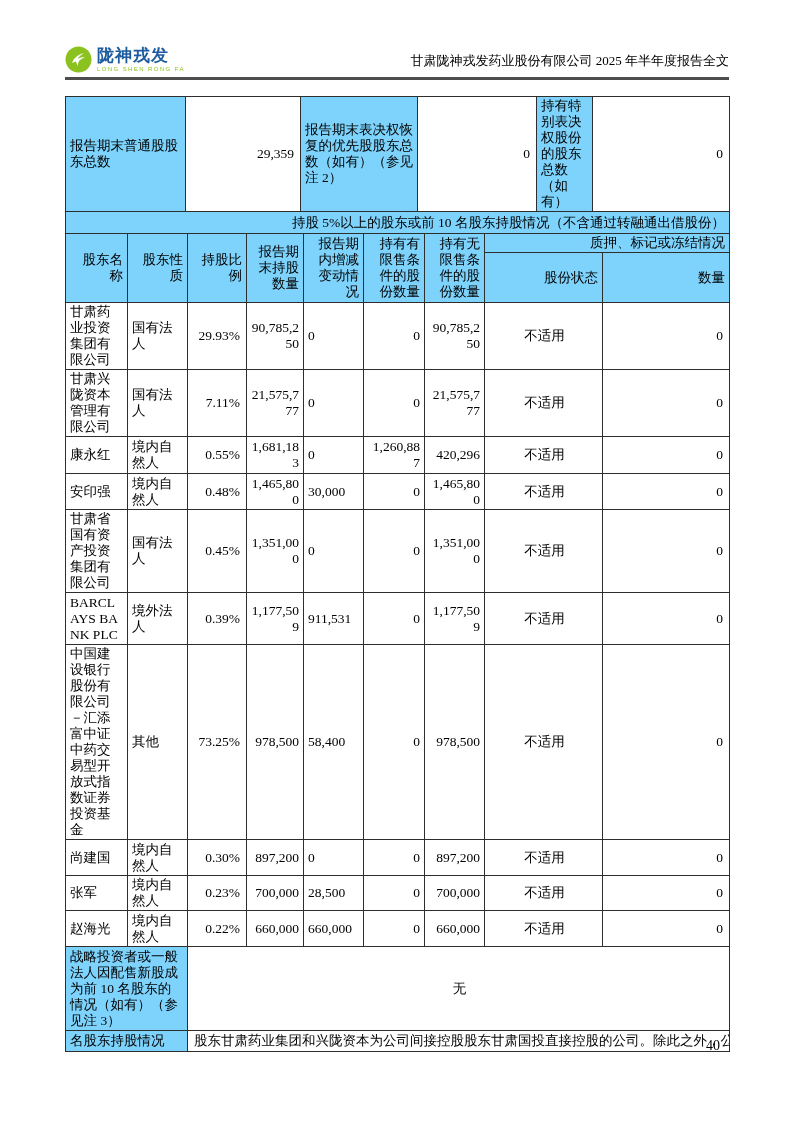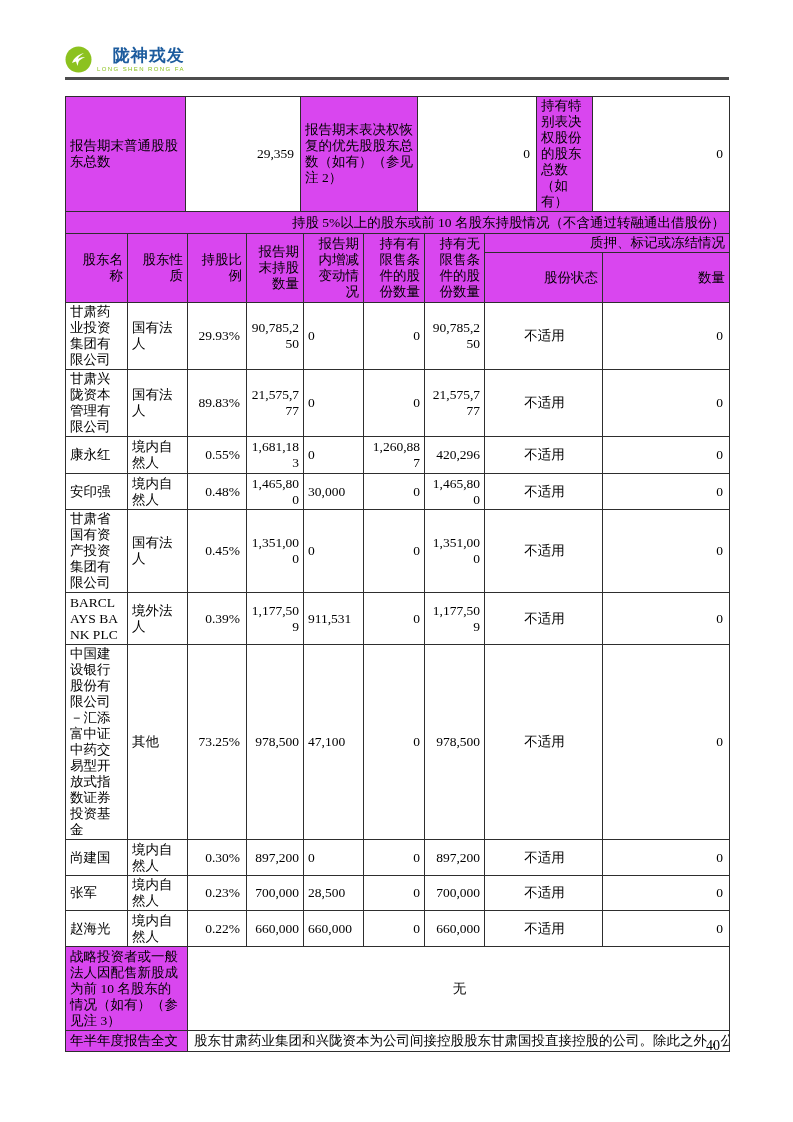--- a/index.html
+++ b/index.html
@@ -6,21 +6,21 @@
   body {
     width:793px; height:1122px; background:#ffffff; position:relative;
     font-family:"Liberation Serif","DejaVu Serif",serif; color:#000;
     overflow:hidden;
   }
   
   .page-header {
     position:absolute; left:65px; top:46px; width:664px;
     display:flex; justify-content:space-between; align-items:flex-end;
   }
-  .brand { display:flex; align-items:center; gap:5px;text-align:right; }
+  .brand { display:flex; align-items:center; gap:5px; }
   .brand-text { display:flex; flex-direction:column; line-height:1; }
   .brand-cn {
     color:#1d5c9e; font-weight:bold; font-size:17px; letter-spacing:1px;
     font-family:"Liberation Sans","DejaVu Sans",sans-serif;
   }
   .brand-en {
     color:#8cc21f; font-size:6px; letter-spacing:1.4px; margin-top:2px;
     font-family:"Liberation Sans","DejaVu Sans",sans-serif;
   }
   .doc-title { font-size:13px; padding-bottom:3px; }
@@ -30,21 +30,21 @@
   .tables { position:absolute; left:65px; top:96px; width:664px; }
   table {
     border-collapse:collapse; table-layout:fixed; width:664px;
     font-size:13.5px; line-height:16px;
   }
   table + table { margin-top:-1px; }
   td, th {
     border:1px solid #2e2e2e; vertical-align:middle;
     font-weight:normal; padding:1px 4px; text-align:left;
   }
-  .gray { background:#d946ef;font-family:Liberation Serif, serif; }
+  .gray { background:#7dd3fc;font-family:Liberation Serif, serif; }
   .ac { text-align:right; }
   .ar { text-align:right; }
   .al { text-align:left; }
   .ba { word-break:break-all; }
   .pr6 { padding-right:6px;border-radius:19px; }
   .pl6 { padding-left:6px;text-align:center; }
   .nowrap { white-space:nowrap; overflow:hidden; }
   .h114 { height:112px; }
   .h24  { height:22px; }
   .h20  { height:19px; }
@@ -64,20 +64,21 @@
       <svg width="27" height="27" viewBox="0 0 27 27">
         <circle cx="13.5" cy="13.5" r="13" fill="#8cc21f"></circle>
         <path d="M7 17 C9 12, 12 9, 19 7 C15 9.5, 13.5 11, 13 13 C15 11.5, 17.5 11, 20 11.5 C16.5 12.5, 14.5 14, 13.5 16 L12.5 20 L11 15.5 C9.5 16, 8 16.5, 7 17 Z" fill="#ffffff"></path>
       </svg>
     </span>
     <span class="brand-text">
       <span class="brand-cn">陇神戎发</span>
       <span class="brand-en">LONG SHEN RONG FA</span>
     </span>
   </div>
+  <div class="doc-title">甘肃陇神戎发药业股份有限公司 2025 年半年度报告全文</div>
 </div>
 <div class="divider"></div>
 
 <div class="tables">
 
   <table>
     <colgroup>
       <col style="width:120px">
         <col style="width:115px">
         <col style="width:117px">
@@ -135,21 +136,21 @@
       <td class="ar ba">90,785,250</td>
       <td class="al ba">0</td>
       <td class="ar ba">0</td>
       <td class="ar ba">90,785,250</td>
       <td class="al pl6">不适用</td>
       <td class="ar pr6">0</td>
     </tr>
     <tr style="height:63px">
       <td class="ba">甘肃兴陇资本管理有限公司</td>
       <td class="ba">国有法人</td>
-      <td class="ar pr6">89.83%</td>
+      <td class="ar pr6">7.11%</td>
       <td class="ar ba">21,575,777</td>
       <td class="al ba">0</td>
       <td class="ar ba">0</td>
       <td class="ar ba">21,575,777</td>
       <td class="al pl6">不适用</td>
       <td class="ar pr6">0</td>
     </tr>
     <tr style="height:37px">
       <td class="ba">康永红</td>
       <td class="ba">境内自然人</td>
@@ -192,21 +193,21 @@
       <td class="ar ba">0</td>
       <td class="ar ba">1,177,509</td>
       <td class="al pl6">不适用</td>
       <td class="ar pr6">0</td>
     </tr>
     <tr style="height:192px">
       <td class="ba">中国建设银行股份有限公司－汇添富中证中药交易型开放式指数证券投资基金</td>
       <td class="ba">其他</td>
       <td class="ar pr6">73.25%</td>
       <td class="ar ba">978,500</td>
-      <td class="al ba">47,100</td>
+      <td class="al ba">58,400</td>
       <td class="ar ba">0</td>
       <td class="ar ba">978,500</td>
       <td class="al pl6">不适用</td>
       <td class="ar pr6">0</td>
     </tr>
     <tr style="height:36px">
       <td class="ba">尚建国</td>
       <td class="ba">境内自然人</td>
       <td class="ar pr6">0.30%</td>
       <td class="ar ba">897,200</td>
@@ -237,20 +238,20 @@
       <td class="ar ba">660,000</td>
       <td class="al pl6">不适用</td>
       <td class="ar pr6">0</td>
     </tr>
 
     <tr class="h86">
       <td class="gray ba" colspan="2">战略投资者或一般法人因配售新股成为前 10 名股东的情况（如有）（参见注 3）</td>
       <td class="al pl6" colspan="7">无</td>
     </tr>
     <tr class="h23">
-      <td class="gray nowrap" colspan="2">年半年度报告全文</td>
+      <td class="gray nowrap" colspan="2">名股东持股情况</td>
       <td class="al pl6 nowrap" colspan="7">股东甘肃药业集团和兴陇资本为公司间接控股股东甘肃国投直接控股的公司。除此之外，公司未</td>
     </tr>
   </tbody>
     </table>
 </div>
 
 <div class="page-number">40</div>
 
 </body></html>

